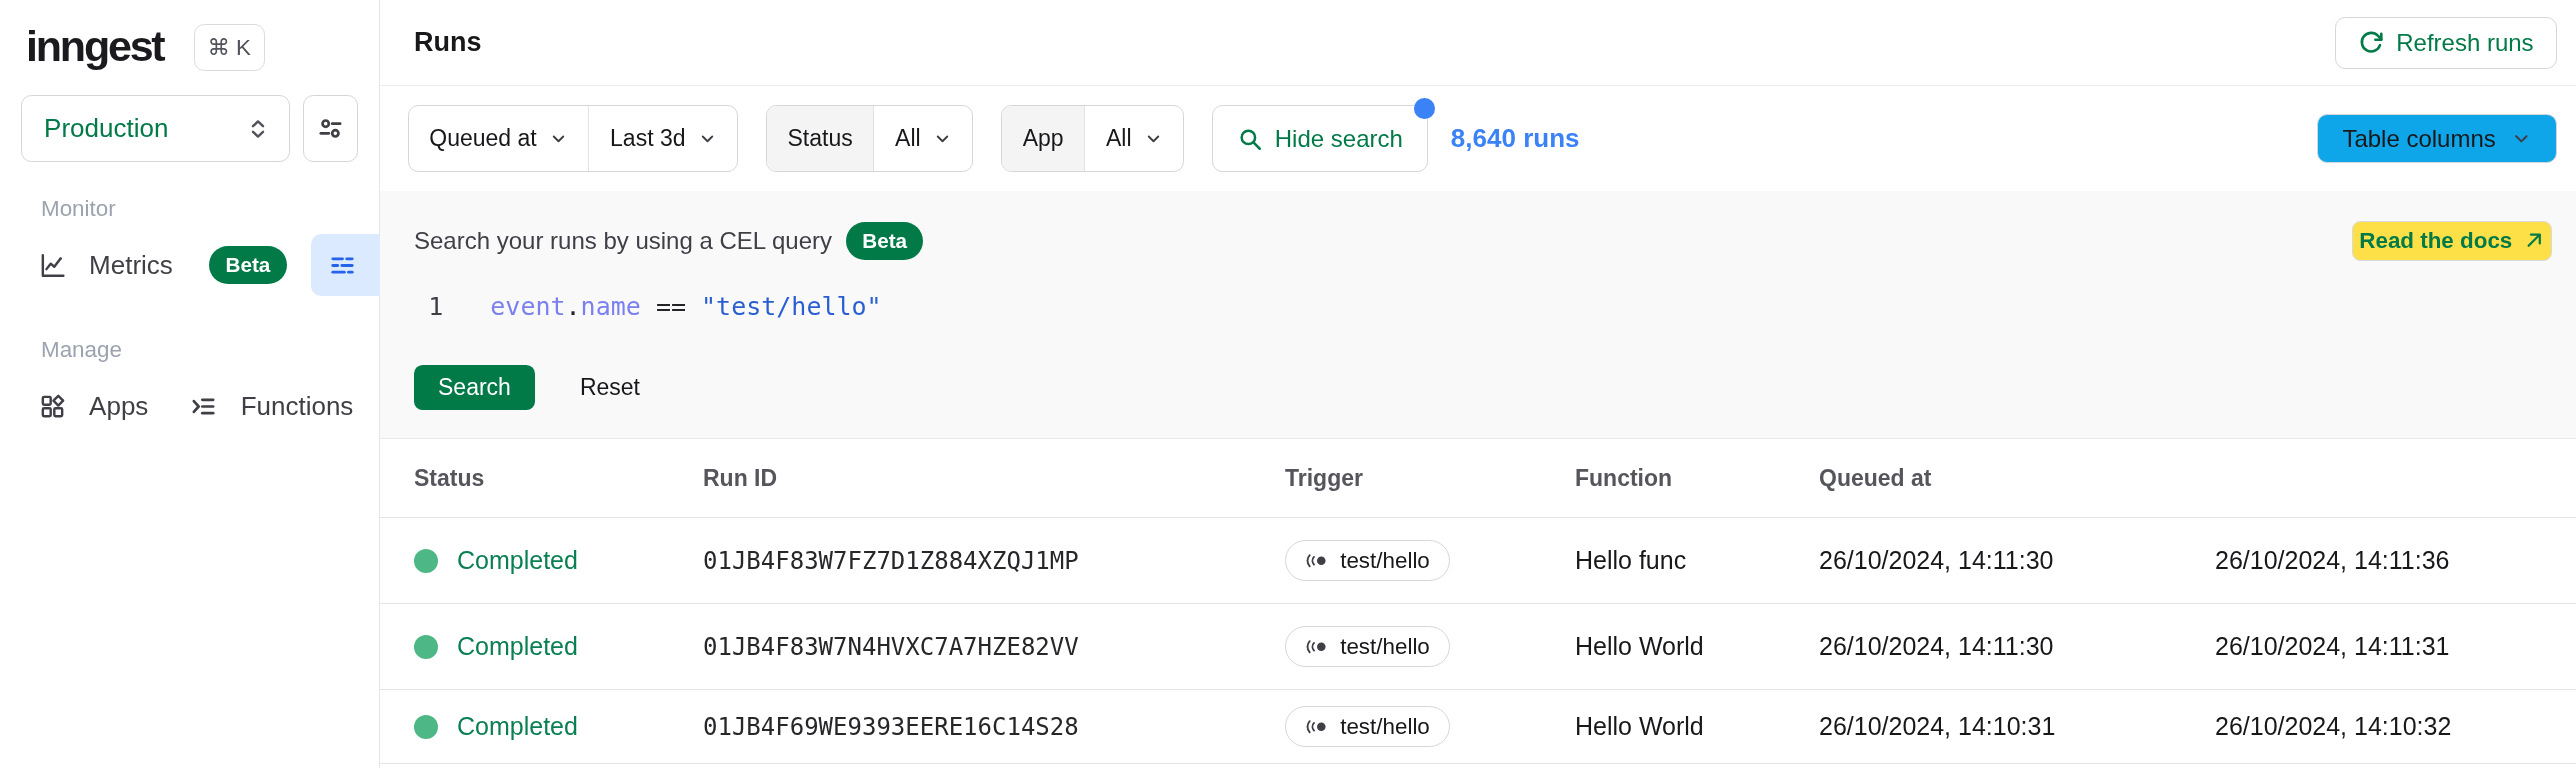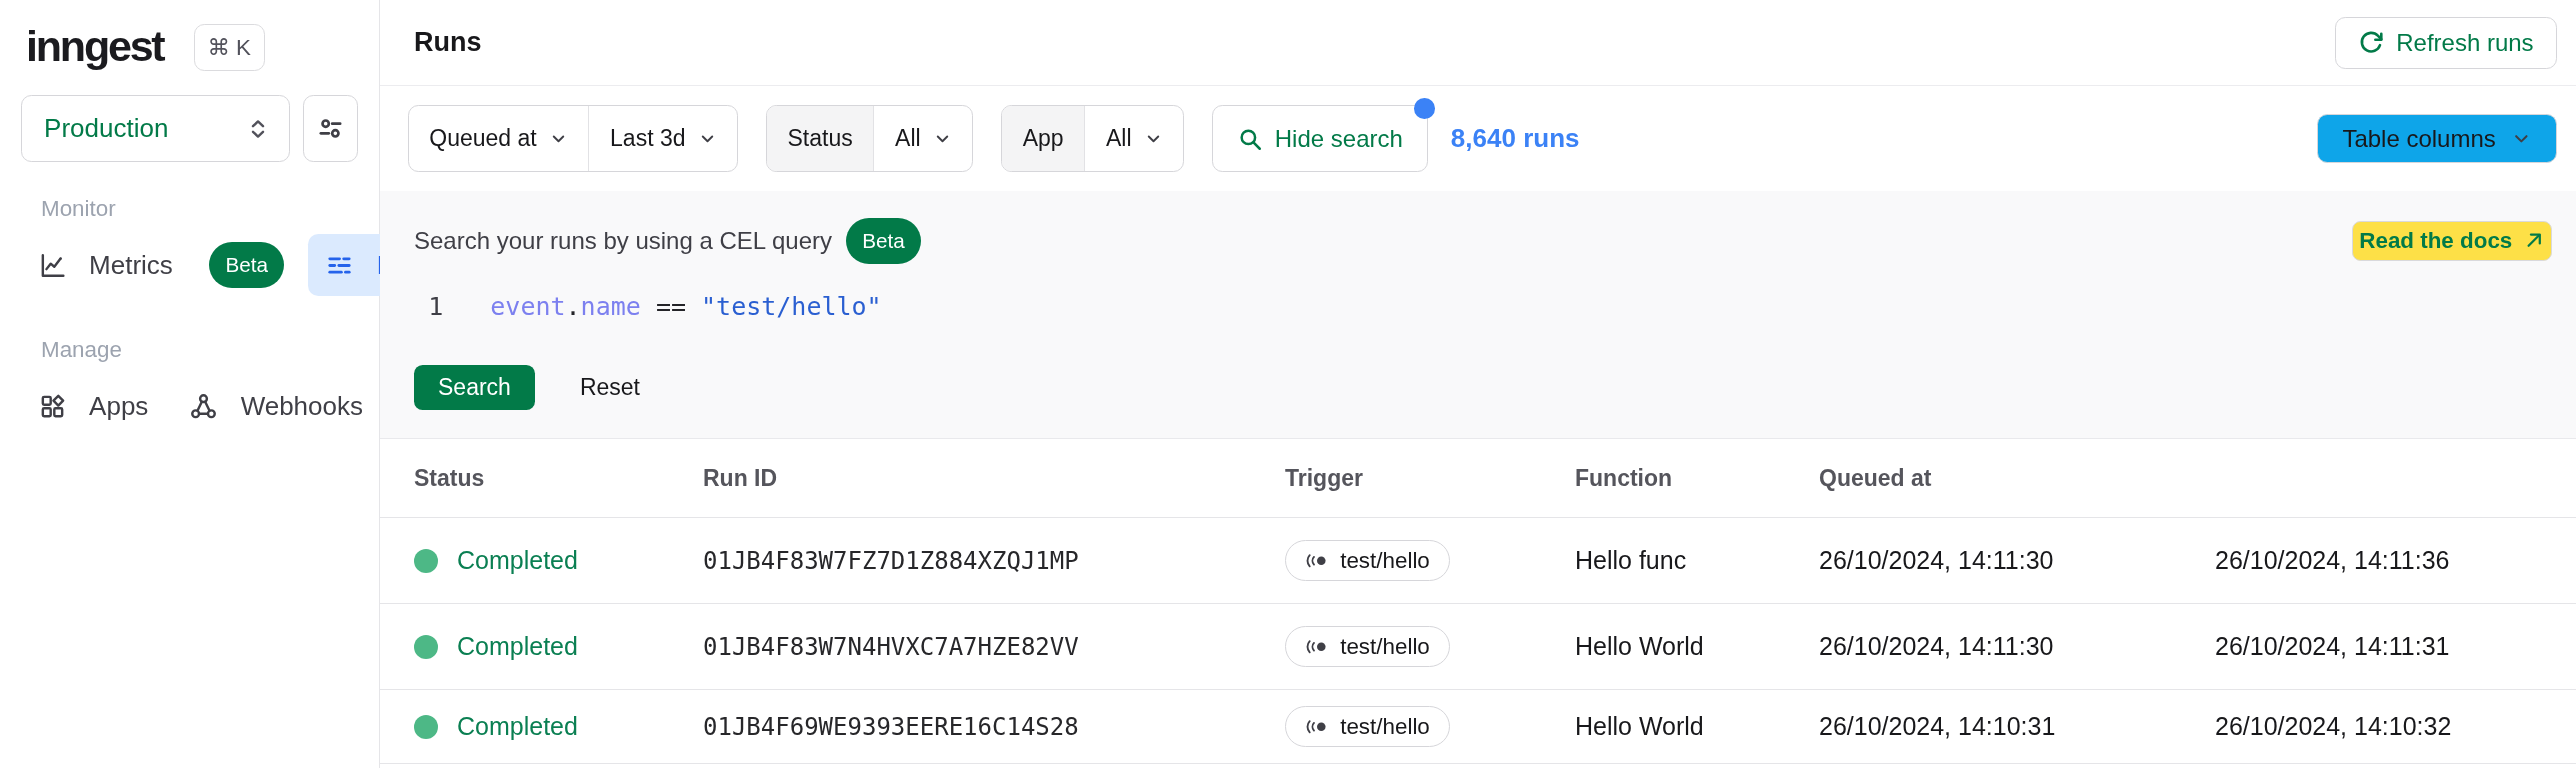--- a/index.html
+++ b/index.html
@@ -20,22 +20,22 @@
   .icon-btn { width:55px; height:67px; border:1.7px solid #D6D6DA; border-radius:10.3px; background:#fff;
          display:flex; align-items:center; justify-content:center; cursor:pointer; }
   .nav-label { margin:34px 0 12px 41px; font-size:22.4px; font-weight:400; color:#9CA3AF; }
   .nav-label.second { margin-top:41px; }
   .nav { display:flex; flex-direction:row; gap:6.9px; padding:0 20.7px; }
   .nav-item { display:flex; align-items:center; gap:22.4px; height:62px; padding:0 17px; border-radius:10.3px;
          cursor:pointer; text-decoration:none; }
   .nav-item .lbl { font-size:26px; color:#3F3F46; font-weight:450; }
   .nav-item.active { background:#DBEAFE; }
   .nav-item.active .lbl { color:#2563EB; font-weight:500; }
-  .beta-badge { display:inline-flex; align-items:center; height:46px; padding:0 16.4px; border-radius:861px;
-         background:#027A48; color:#fff; font-size:20.7px; font-weight:400; margin-left:13.8px; }
+  .beta-badge { display:inline-flex; align-items:center; height:38px; padding:0 16.4px; border-radius:861px;
+         background:#027A48; color:#fff; font-size:20.7px; font-weight:700; margin-left:13.8px; }
 
   
   .main { flex:1; display:flex; flex-direction:column; min-width:0; }
   .topbar { height:86px; display:flex; align-items:center; justify-content:space-between;
             padding:0 19px 0 34px; border-bottom:1.7px solid #ECECEF; }
   .page-title { font-size:27px; font-weight:600; color:#18181B; }
 
   .btn-outline { display:inline-flex; align-items:center; gap:12px; height:52px; padding:0 22.4px;
          border:1.7px solid #D6D6DA; border-radius:10.3px; background:#fff; color:#027A48;
          font-size:24px; font-weight:500; cursor:pointer; }
@@ -151,20 +151,29 @@
       <a class="nav-item">
         <svg width="29" height="29" viewBox="0 0 24 24" fill="none" stroke="#3F3F46" stroke-width="2" stroke-linejoin="round">
           <rect x="4" y="4" width="6.5" height="6.5" rx="1"></rect>
           <path d="M16.8 3.2l4 4-4 4-4-4z"></path>
           <rect x="4" y="13.5" width="6.5" height="6.5" rx="1"></rect>
           <rect x="13.5" y="13.5" width="6.5" height="6.5" rx="1"></rect>
         </svg>
         <span class="lbl">Apps</span>
       </a>
       <a class="nav-item">
+        <svg width="29" height="29" viewBox="0 0 24 24" fill="none" stroke="#3F3F46" stroke-width="2.2" stroke-linecap="round" stroke-linejoin="round">
+          <path d="M4 7.5l4 4.5-4 4.5"></path>
+          <line x1="11" y1="6.5" x2="20" y2="6.5"></line>
+            <line x1="11" y1="12" x2="20" y2="12"></line>
+            <line x1="11" y1="17.5" x2="20" y2="17.5"></line>
+        </svg>
+        <span class="lbl">Functions</span>
+      </a>
+      <a class="nav-item">
         <svg width="29" height="29" viewBox="0 0 24 24" fill="none" stroke="#3F3F46" stroke-width="2" stroke-linecap="round">
           <circle cx="12" cy="5.5" r="2.8"></circle>
             <circle cx="5.5" cy="18" r="2.8"></circle>
             <circle cx="18.5" cy="18" r="2.8"></circle>
           <path d="M10.6 8l-3.5 7.4"></path>
             <path d="M13.4 8l3.5 7.4"></path>
             <path d="M8.4 18h7.2"></path>
         </svg>
         <span class="lbl">Webhooks</span>
       </a>

